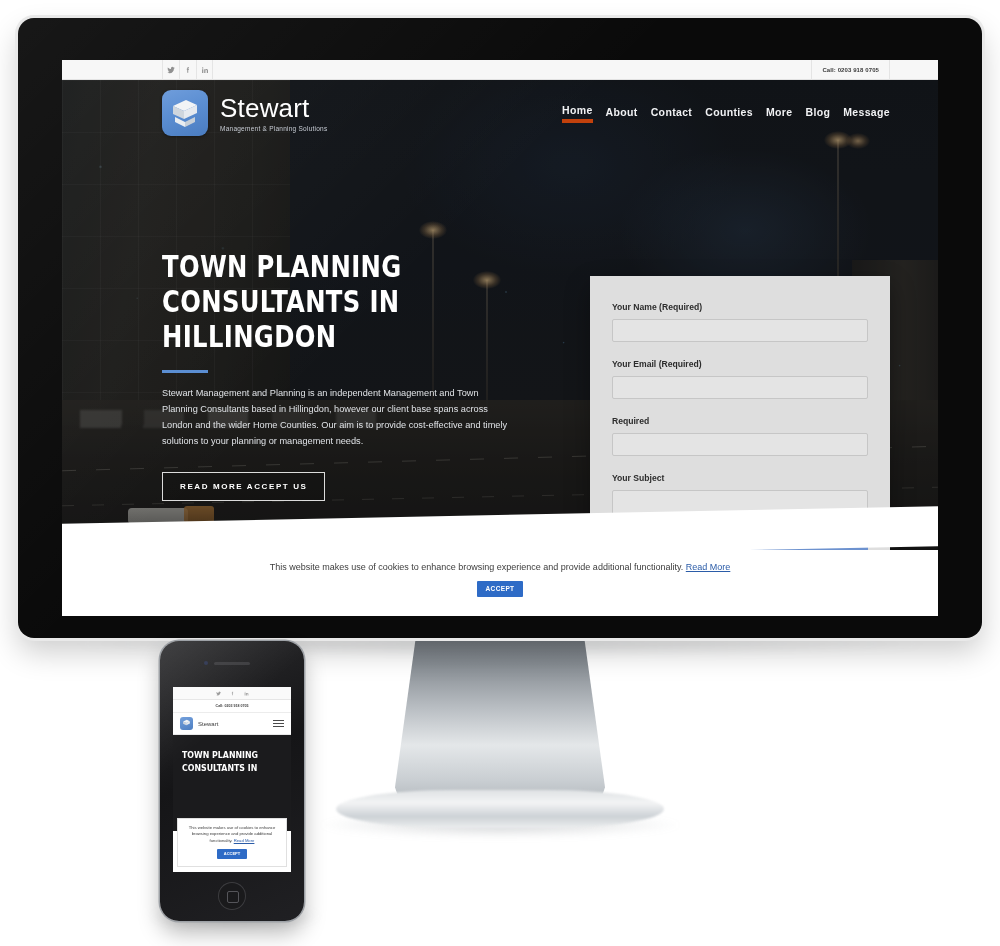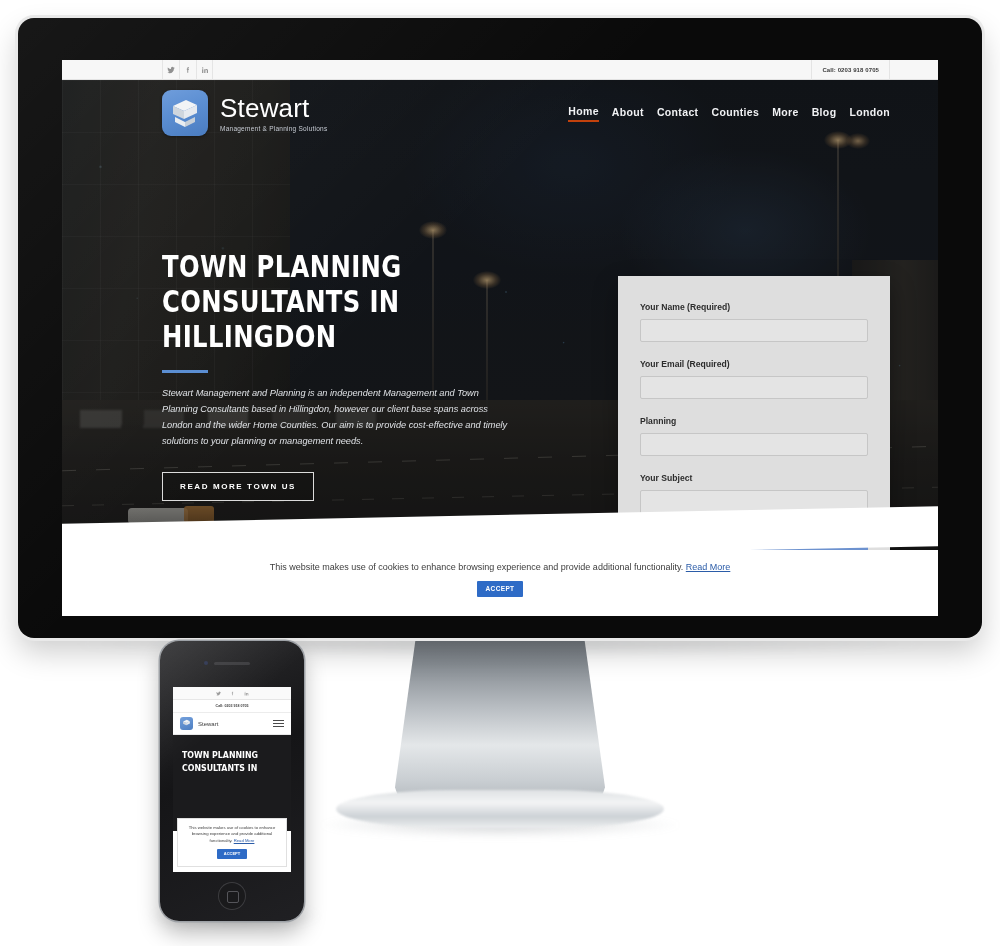--- a/index.html
+++ b/index.html
@@ -168,40 +168,40 @@
   .logo-mark svg { position:absolute; left:7px; top:7px; width:32px; height:32px; }
   .logo-text { margin-left:12px; }
   .logo-name { font-size:26px; color:#ffffff; letter-spacing:0.2px; line-height:1; font-weight:400; }
   .logo-sub { font-size:6.5px; color:#c7ccd4; letter-spacing:0.25px; margin-top:4px; }
 
   .nav { margin-left:auto; margin-right:48px; display:flex; align-items:center; gap:13px; }
   .nav-a {
     font-size:10.5px; color:#f1f2f4; font-weight:bold; letter-spacing:0.35px;
     text-decoration:none; padding-bottom:3px;
   }
-  .nav-a.active { border-bottom:2px solid #c2410c; }
+  .nav-a.active { border-bottom:4px solid #c2410c; }
 
   .hero-copy { position:absolute; left:100px; top:170px; width:350px; z-index:5; }
   .hero-h1 {
     font-size:30px; line-height:1.16; color:#ffffff; font-weight:bold;
     font-family:"Liberation Sans Narrow","DejaVu Sans Condensed","Liberation Sans",sans-serif;
     transform:scaleX(0.90); transform-origin:left center; letter-spacing:0.4px;
   }
   .hero-rule { width:46px; height:3px; background:#5b8ed2; margin:16px 0 13px; }
-  .hero-p { font-size:9.2px; line-height:1.72; color:#dfe2e6;font-style:italic; }
+  .hero-p { font-size:9.2px; line-height:1.72; color:#dfe2e6; }
   .hero-btn {
     display:inline-block; margin-top:22px; padding:9px 17px;
     border:1px solid rgba(255,255,255,0.85); color:#ffffff;
     font-size:8px; font-weight:bold; letter-spacing:1.6px; text-decoration:none;
     background:rgba(0,0,0,0.12);
   }
 
   
   .form-card {
-    position:absolute; right:48px; top:196px; width:272px; padding:26px 22px 24px;
+    position:absolute; right:48px; top:196px; width:300px; padding:26px 22px 24px;
     background:#dedede; z-index:7; box-shadow:0 10px 24px rgba(0,0,0,0.33);
   }
   .f-label { font-size:8.6px; font-weight:bold; color:#2c2c2c; margin-bottom:7px; }
   .f-in {
     width:100%; height:23px; background:#e4e4e4; border:1px solid #c6c6c6;
     border-radius:2px; margin-bottom:17px; display:block;
   }
   .f-in.area { height:34px; margin-bottom:18px; }
   .f-send {
     width:100%; height:23px; background:#6d92cf; border:none; border-radius:1px;
@@ -390,40 +390,40 @@
               <span class="logo-sub" style="display:block">Management &amp; Planning Solutions</span>
             </span>
           </a>
           <nav class="nav">
             <a class="nav-a active">Home</a>
             <a class="nav-a">About</a>
             <a class="nav-a">Contact</a>
             <a class="nav-a">Counties</a>
             <a class="nav-a">More</a>
             <a class="nav-a">Blog</a>
-            <a class="nav-a">London</a>
+            <a class="nav-a">Message</a>
           </nav>
         </div>
 
         <div class="hero-copy">
           <h1 class="hero-h1">
             <span style="display:block">TOWN PLANNING CONSULTANTS IN</span>
             <span style="display:block">HILLINGDON</span>
           </h1>
           <div class="hero-rule"></div>
           <p class="hero-p">Stewart Management and Planning is an independent Management and Town Planning Consultants based in Hillingdon, however our client base spans across London and the wider Home Counties. Our aim is to provide cost-effective and timely solutions to your planning or management needs.</p>
-          <a class="hero-btn">READ MORE TOWN US</a>
+          <a class="hero-btn">READ MORE ACCEPT US</a>
         </div>
 
         <div class="form-card">
           <div class="f-label">Your Name (Required)</div>
           <div class="f-in"></div>
           <div class="f-label">Your Email (Required)</div>
           <div class="f-in"></div>
-          <div class="f-label">Planning</div>
+          <div class="f-label">Required</div>
           <div class="f-in"></div>
           <div class="f-label">Your Subject</div>
           <div class="f-in area"></div>
           <div class="f-send">Send</div>
         </div>
 
         <div class="hero-skew"></div>
       </div>
 
       <div class="cookie">

